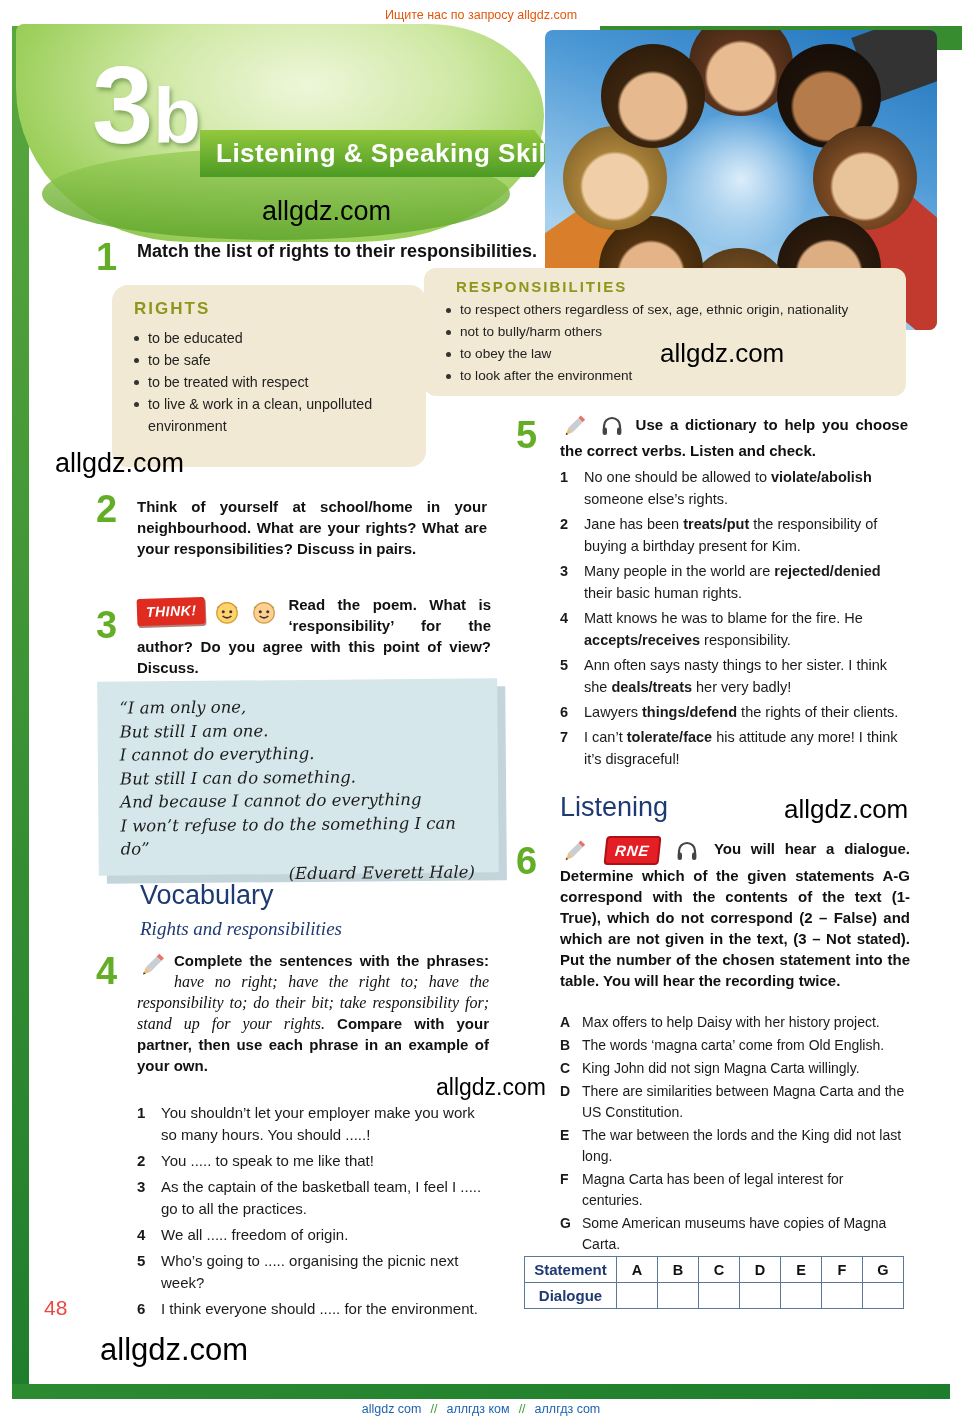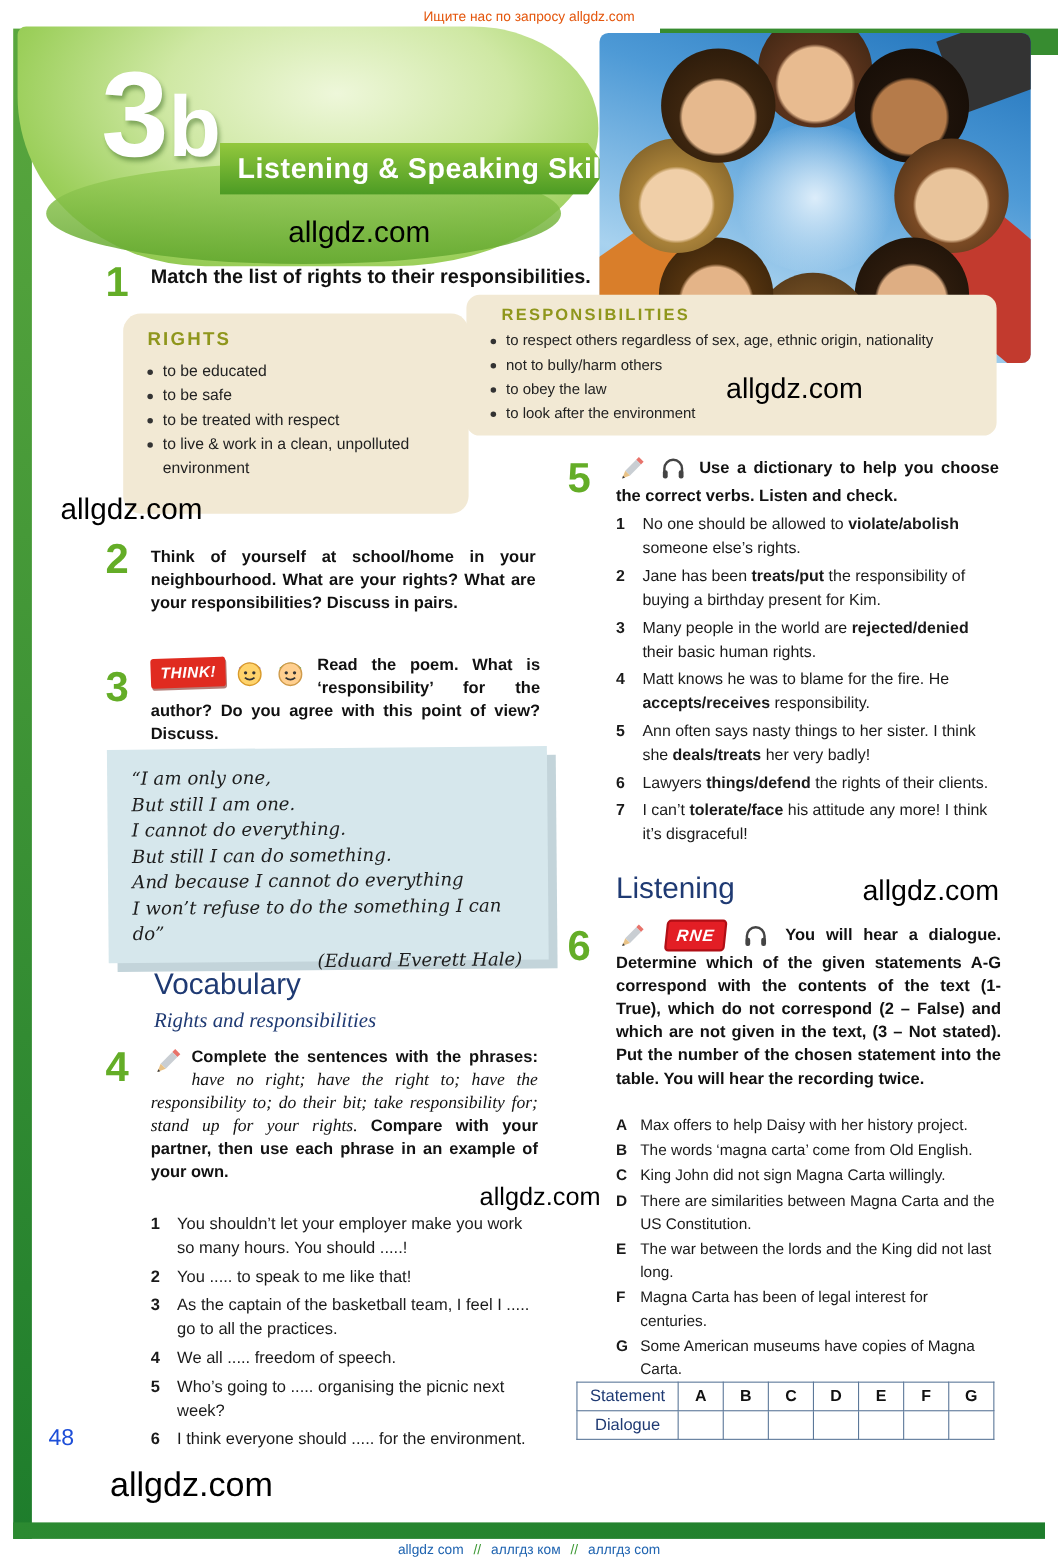--- a/index.html
+++ b/index.html
@@ -91,25 +91,25 @@
   .stmtlist .num-item{font-size:14px;line-height:21px;grid-template-columns:22px 1fr}
   .num-item .n{font-weight:bold}
 
   .rne{display:inline-block;background:#e31e25;color:#fff;font-weight:800;font-style:italic;font-size:15px;
     padding:2px 8px;border-radius:4px;letter-spacing:1px;border:2px solid #b00f16;transform:skewX(-6deg);
     vertical-align:middle;margin:0 6px 0 2px}
   .inline-icon{vertical-align:middle;margin-right:5px}
 
   .ans-table{position:absolute;left:524px;top:1256px;border-collapse:collapse;background:#fff}
   .ans-table td{border:1.6px solid #5c7899;height:26px;text-align:center;font-size:14.5px;padding:0 2px}
-  .ans-table .lbl{width:92px;font-weight:normal;color:#1f3a73;font-size:15px}
+  .ans-table .lbl{width:92px;font-weight:bold;color:#1f3a73;font-size:15px}
   .ans-table .col{width:41px;font-weight:bold;color:#111}
   .ans-table .cell{width:41px}
 
-  .pagenum{position:absolute;left:44px;top:1296px;font-size:21px;color:#1d4ed8}
+  .pagenum{position:absolute;left:44px;top:1296px;font-size:21px;color:#ef4444}
   .footer{position:absolute;left:0;top:1402px;width:100%;text-align:center;font-size:12.5px;color:#1e63b0}
   .f-sep{color:#3f9a36;margin:0 9px}
 </style>
 </head>
 <body>
 
 <div class="page">
 
   <div class="top-note">Ищите нас по запросу allgdz.com</div>
 
@@ -233,21 +233,21 @@
     <div class="num-item">
         <span class="n">2</span>
         <span class="t">You ..... to speak to me like that!</span>
       </div>
     <div class="num-item">
         <span class="n">3</span>
         <span class="t">As the captain of the basketball team, I feel I ..... go to all the practices.</span>
       </div>
     <div class="num-item">
         <span class="n">4</span>
-        <span class="t">We all ..... freedom of speech.</span>
+        <span class="t">We all ..... freedom of origin.</span>
       </div>
     <div class="num-item">
         <span class="n">5</span>
         <span class="t">Who’s going to ..... organising the picnic next week?</span>
       </div>
     <div class="num-item">
         <span class="n">6</span>
         <span class="t">I think everyone should ..... for the environment.</span>
       </div>
   </div>

